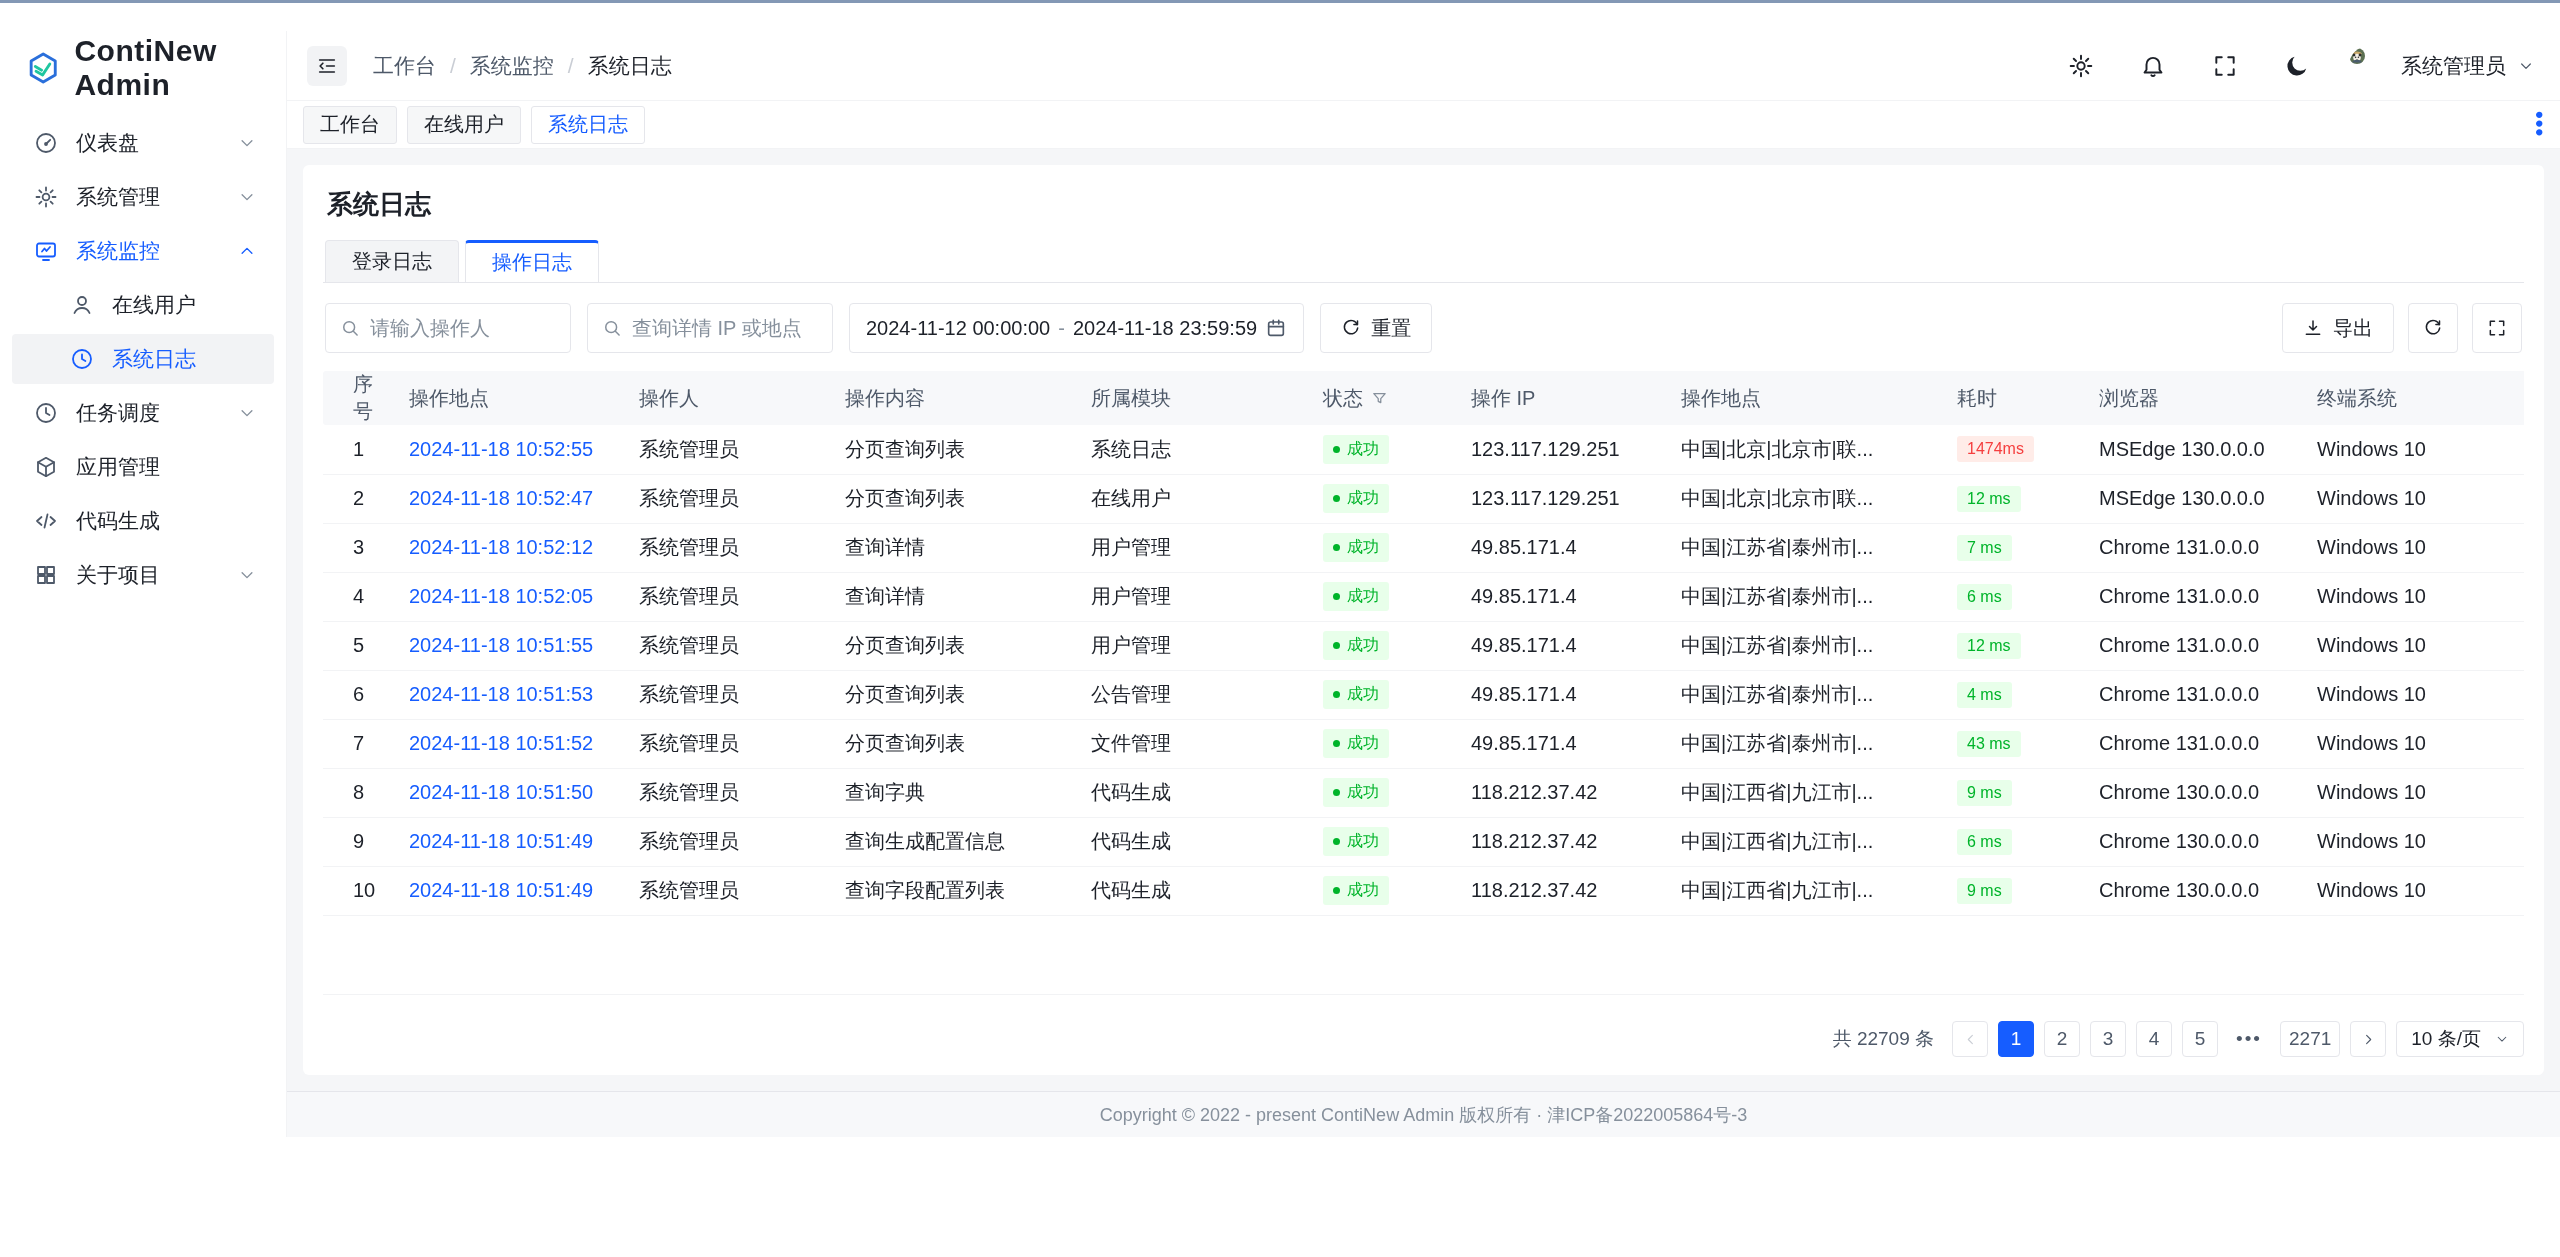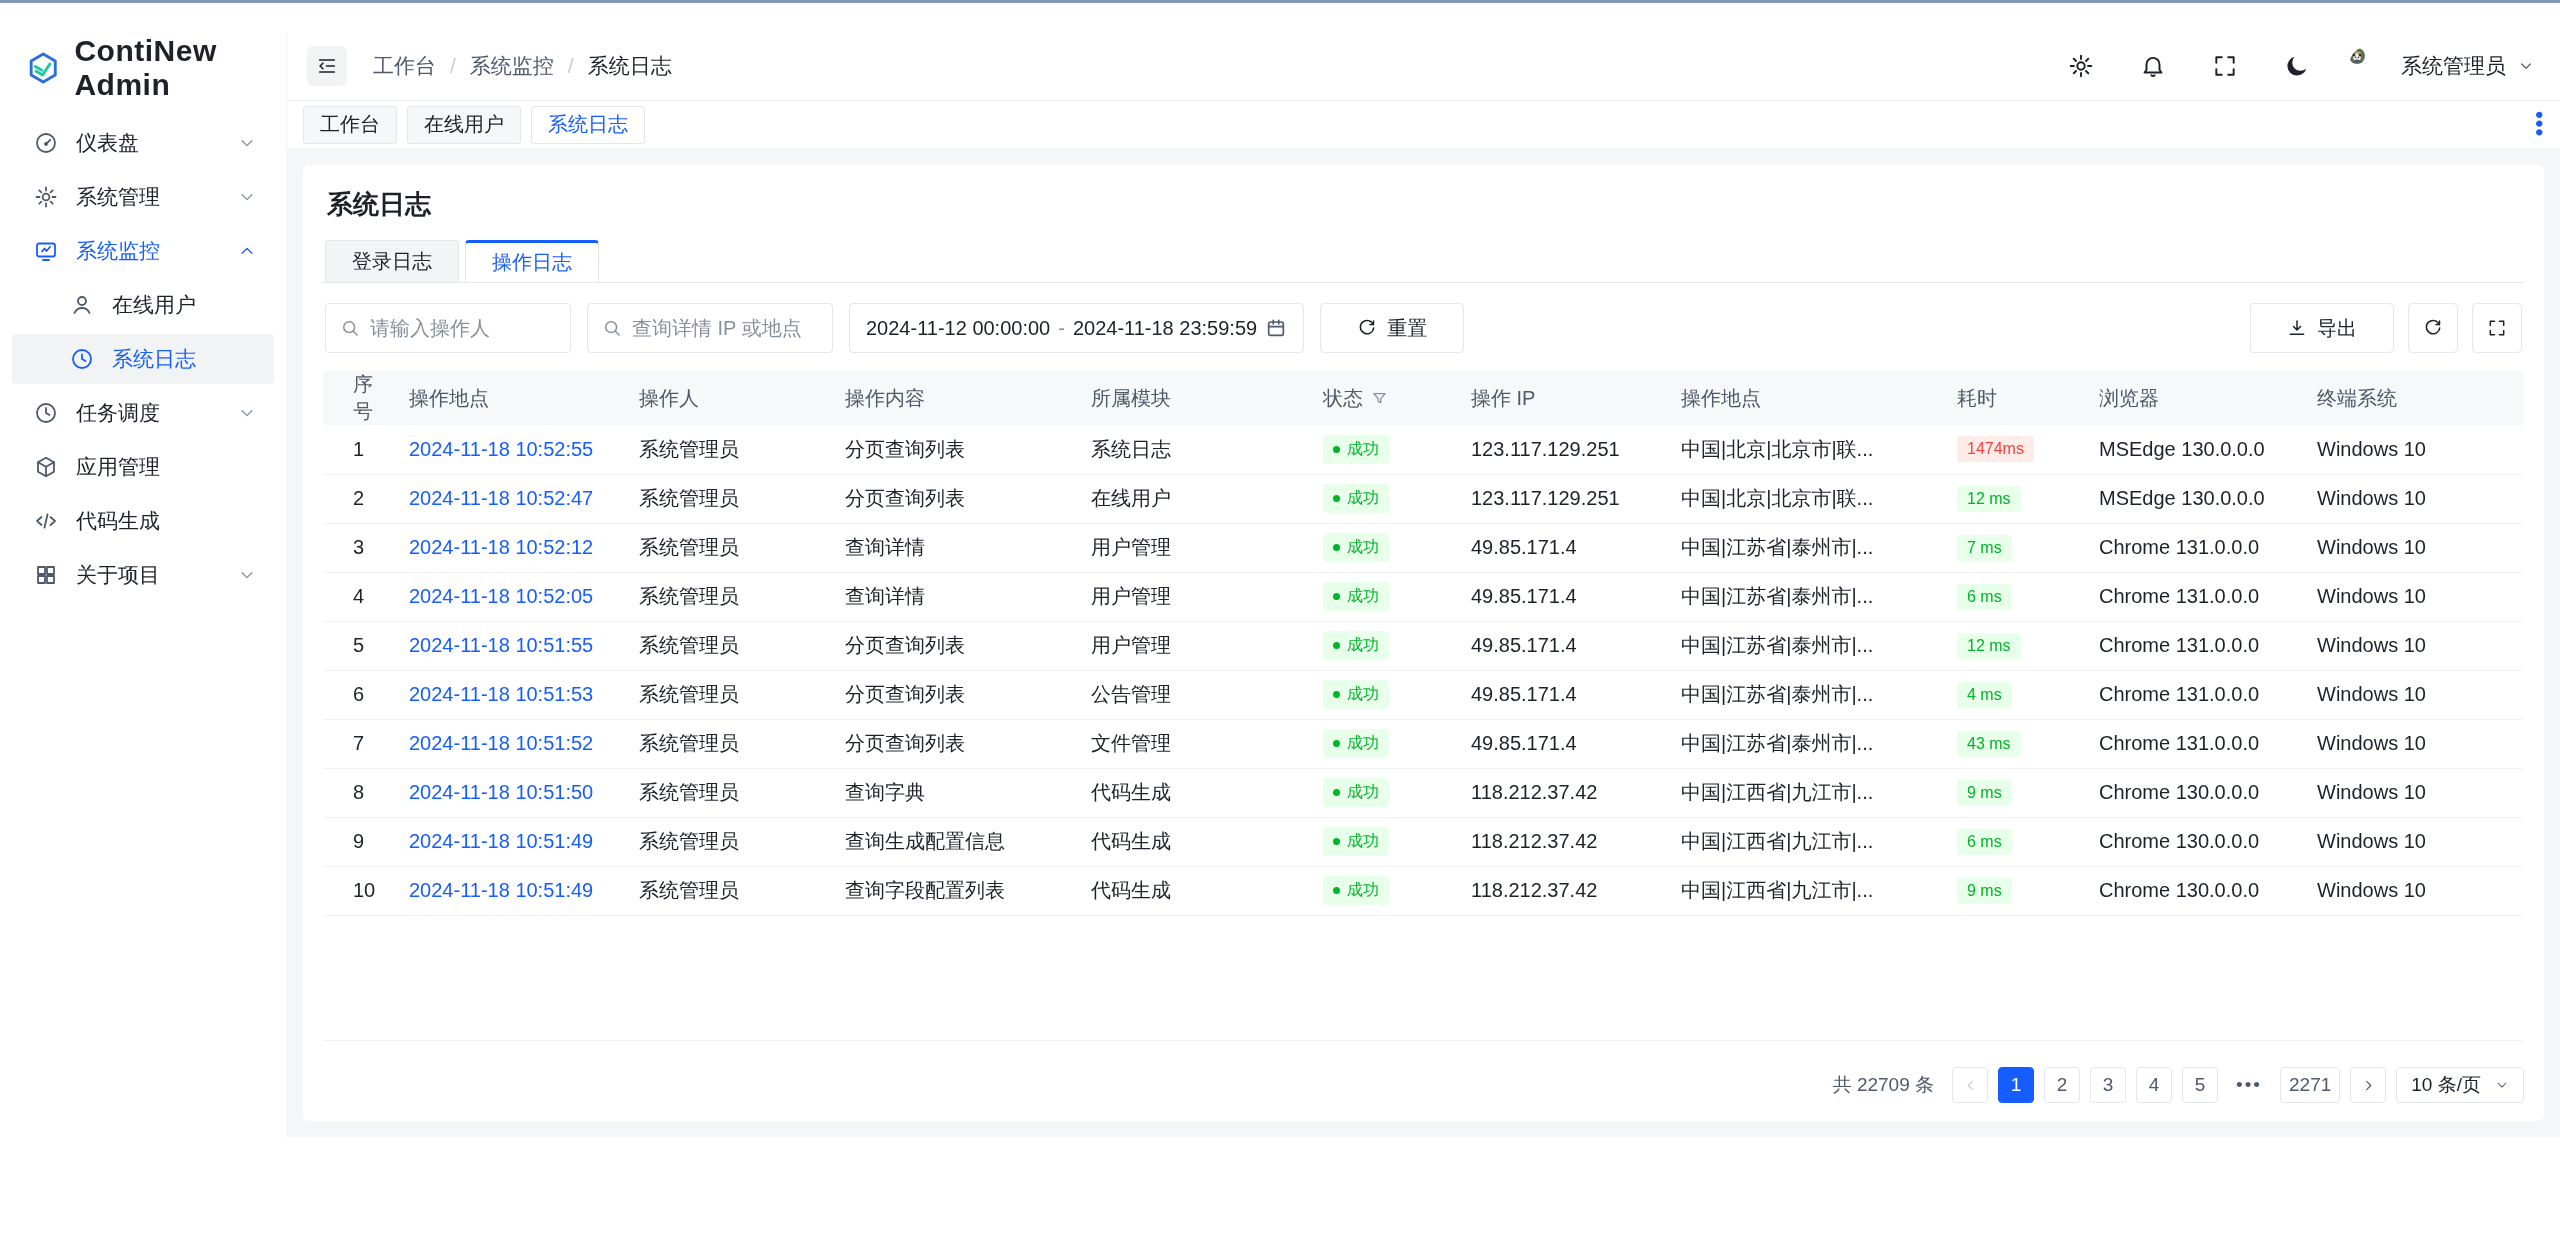--- a/index.html
+++ b/index.html
@@ -61,21 +61,21 @@
   .stab{height:42px; padding:0 26px; display:flex; align-items:center; font-size:20px; cursor:pointer; border:1px solid var(--border); border-bottom:none; background:#f3f4f6; color:var(--text); border-radius:4px 4px 0 0; margin-right:6px;}
   .stab.active{background:#fff; color:var(--blue); border-top:3px solid var(--blue); margin-bottom:-1px;}
 
   .filters{display:flex; align-items:center; gap:16px; margin:20px 2px 18px;}
   .f-input{display:flex; align-items:center; gap:10px; width:246px; height:50px; border:1px solid var(--border); border-radius:4px; padding:16px 14px; background:#fff; color:var(--text3);}
   .f-input svg{width:20px; height:20px; flex:none;}
   .f-input .ph{font-size:20px; white-space:nowrap; overflow:hidden;}
   .f-range{display:flex; align-items:center; gap:8px; height:50px; border:1px solid var(--border); border-radius:4px; padding:0 16px; font-size:20px; color:var(--text); cursor:pointer;}
   .f-range .dash{color:var(--text3);}
   .f-range svg{width:22px; height:22px; color:var(--text2);}
-  .btn{display:flex; align-items:center; gap:10px; height:50px; padding:0 36px; background:#fff; border:1px solid var(--border); border-radius:4px; font-size:20px; color:var(--text); cursor:pointer; font-family:inherit;}
+  .btn{display:flex; align-items:center; gap:10px; height:50px; padding:0 20px; background:#fff; border:1px solid var(--border); border-radius:4px; font-size:20px; color:var(--text); cursor:pointer; font-family:inherit;}
   .btn svg{width:20px; height:20px;}
   .btn.icon-only{width:50px; padding:0; justify-content:center;}
   .f-right{margin-left:auto; display:flex; gap:14px;}
 
   .table-wrap{flex:1; min-height:0; border-bottom:1px solid var(--line);}
   table{width:100%; border-collapse:collapse; table-layout:fixed;}
   thead th{background:#f7f8fa; height:42px; text-align:left; font-weight:500; color:var(--text2); font-size:20px; padding:0 10px;}
   thead th:first-child{padding-left:30px; border-radius:3px 0 0 3px;}
   thead th .th-in{display:flex; align-items:center; gap:8px;}
   thead th svg{width:17px; height:17px; color:var(--text3);}
@@ -589,14 +589,17 @@
           <div class="pg-size">
             <span>10 条/页</span>
             <svg class="ic">
                 <use href="#i-chev-down"></use>
               </svg>
           </div>
         </div>
       </div>
     </div>
 
+    <footer class="footer">
+      <span>Copyright © 2022 - present ContiNew Admin 版权所有 · 津ICP备2022005864号-3</span>
+    </footer>
   </div>
 </div>
 
 </body></html>

